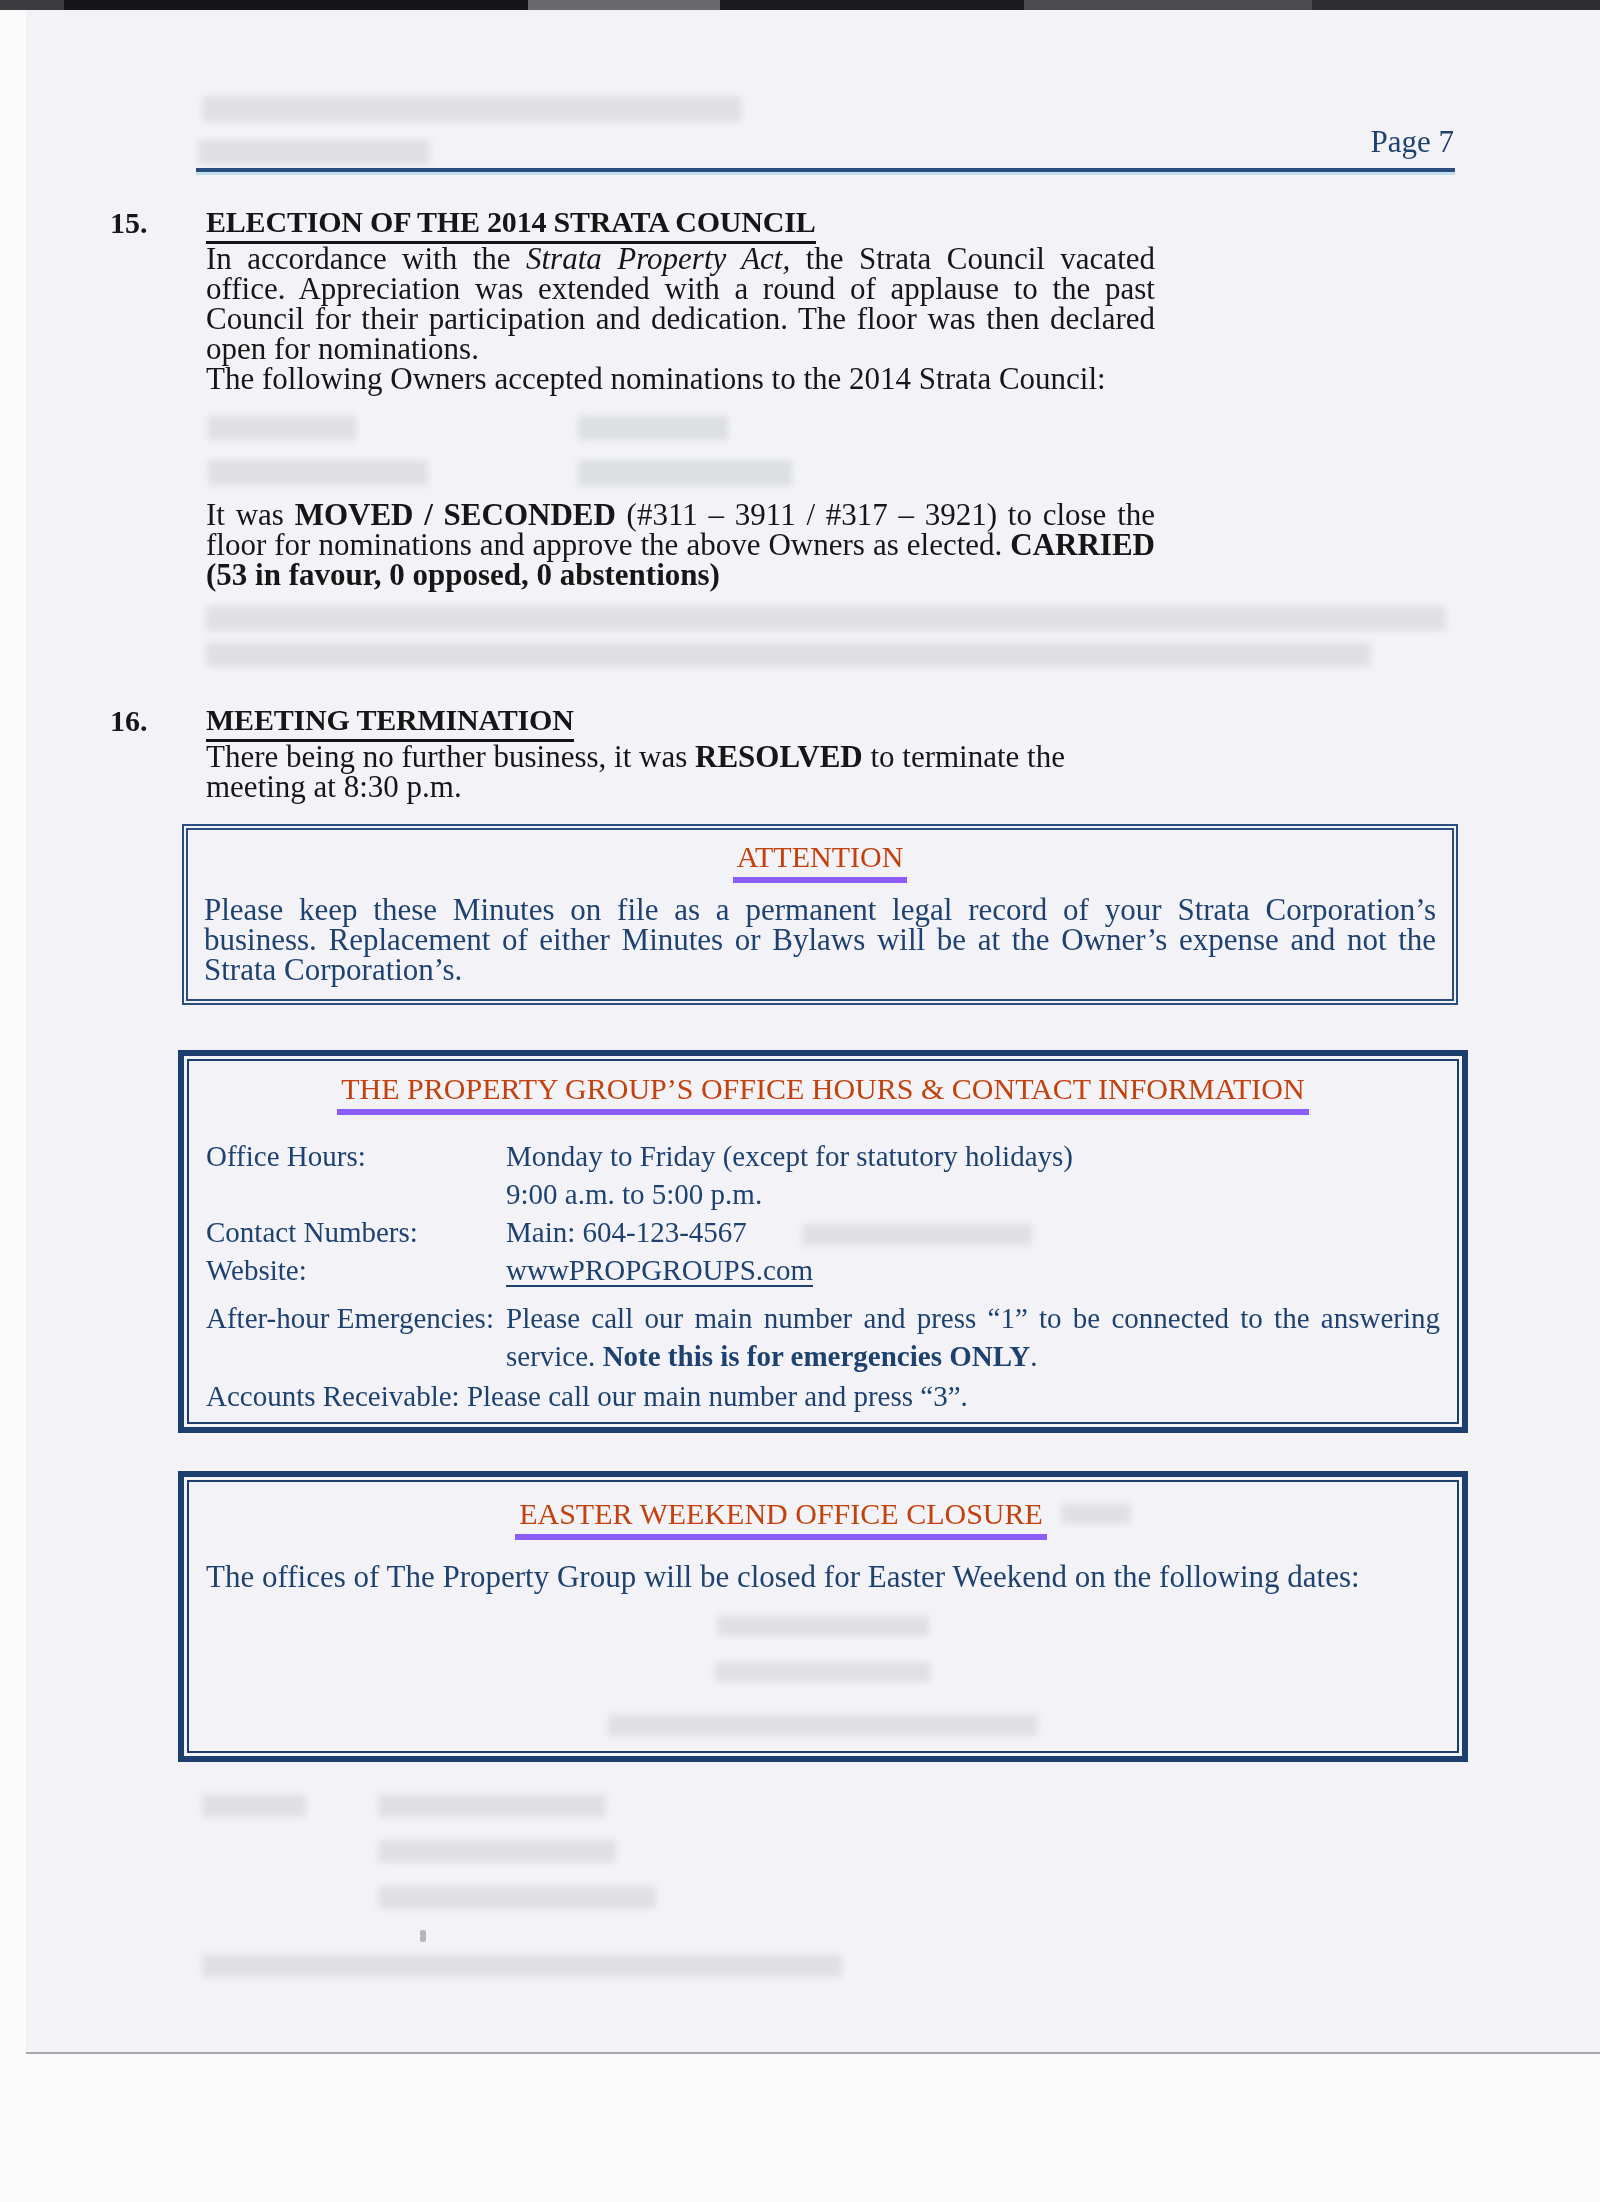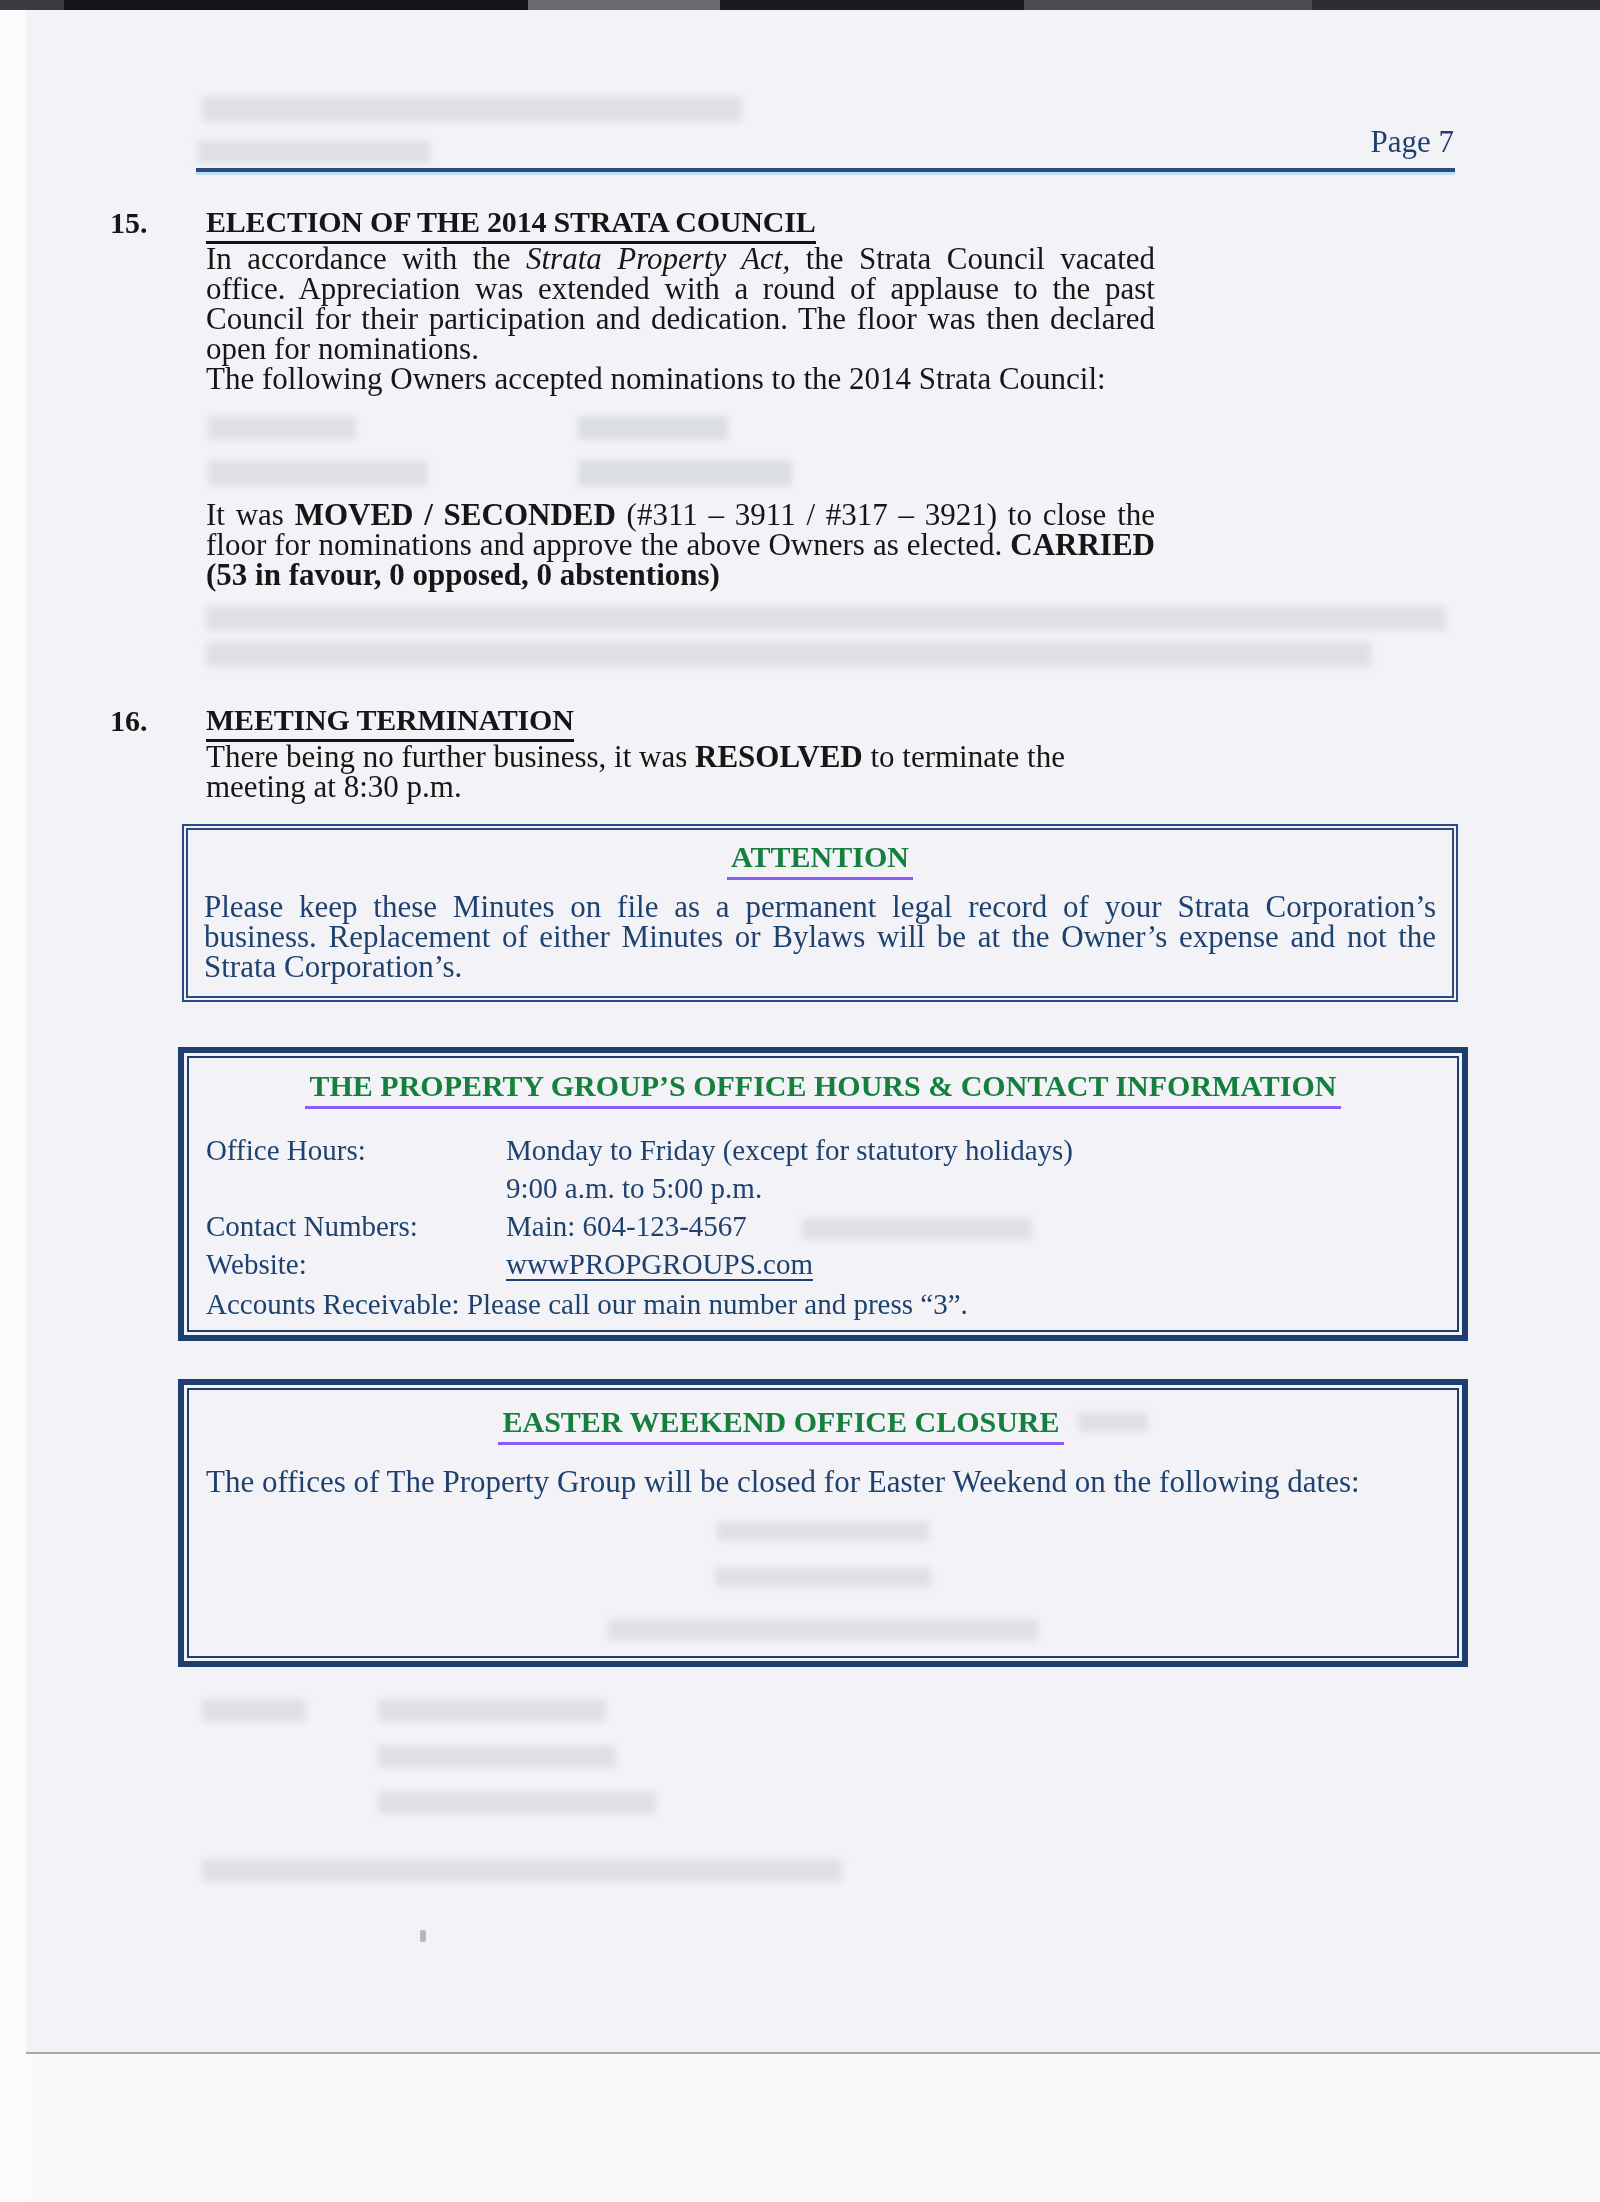--- a/index.html
+++ b/index.html
@@ -74,22 +74,22 @@
   .gp-l1{position:absolute;left:0;top:0;width:1240px;height:25px;}
   .gp-l2{position:absolute;left:0;top:36px;width:1165px;height:25px;}
   .sec16{margin-top:38px;}
   
   .attention-box{
     margin:22px 0 0 72px;width:1276px;box-sizing:border-box;
     border:6px double #2b4d7d;padding:8px 16px 14px 16px;
   }
   .box-title-wrap{text-align:center;}
   .box-title{
-    display:inline-block;font-weight:700;font-size:30px;line-height:38px;
-    color:#15803d;border-bottom:3px solid #8b5cf6;padding:0 4px 1px 4px;
+    display:inline-block;font-weight:400;font-size:30px;line-height:38px;
+    color:#c2410c;border-bottom:6px solid #8b5cf6;padding:0 4px 1px 4px;
   }
   .attention-box p.body{margin-top:12px;color:#1e4270;}
   .thick-box{
     margin:45px 0 0 68px;width:1290px;box-sizing:border-box;
     border:6px solid #1d3f6f;
     box-shadow:inset 0 0 0 3px #f3f2f6, inset 0 0 0 5px #1d3f6f;
     padding:14px 22px 12px 22px;
   }
   .info-rows{margin-top:22px;}
   .info-row{display:flex;font-size:29px;line-height:38px;color:#1e4270;}
@@ -182,20 +182,24 @@
         </div>
       </div>
       <div class="info-row">
         <div class="info-label">Contact Numbers:</div>
         <div class="info-value"><span>Main:  604-123-4567</span><span class="ghost contact-ghost"></span></div>
       </div>
       <div class="info-row">
         <div class="info-label">Website:</div>
         <div class="info-value"><span class="link-text">wwwPROPGROUPS.com</span></div>
       </div>
+      <div class="info-row spaced">
+        <div class="info-label">After-hour Emergencies:</div>
+        <div class="info-value" style="text-align:justify;"><span>Please call our main number and press “1” to be connected to the answering service. </span><span class="b">Note this is for emergencies ONLY</span><span>.</span></div>
+      </div>
       <div class="accounts-line">Accounts Receivable:  Please call our main number and press “3”.</div>
     </div>
   </div>
 
   <div class="easter-box">
     <div class="box-title-wrap"><span class="box-title">EASTER WEEKEND OFFICE CLOSURE</span><span class="ghost easter-title-ghost"></span></div>
     <p class="body noj">The offices of The Property Group will be closed for Easter Weekend on the following dates:</p>
     <div class="easter-ghosts">
       <div class="ghost eg-line eg-1"></div>
       <div class="ghost eg-line eg-2"></div>

